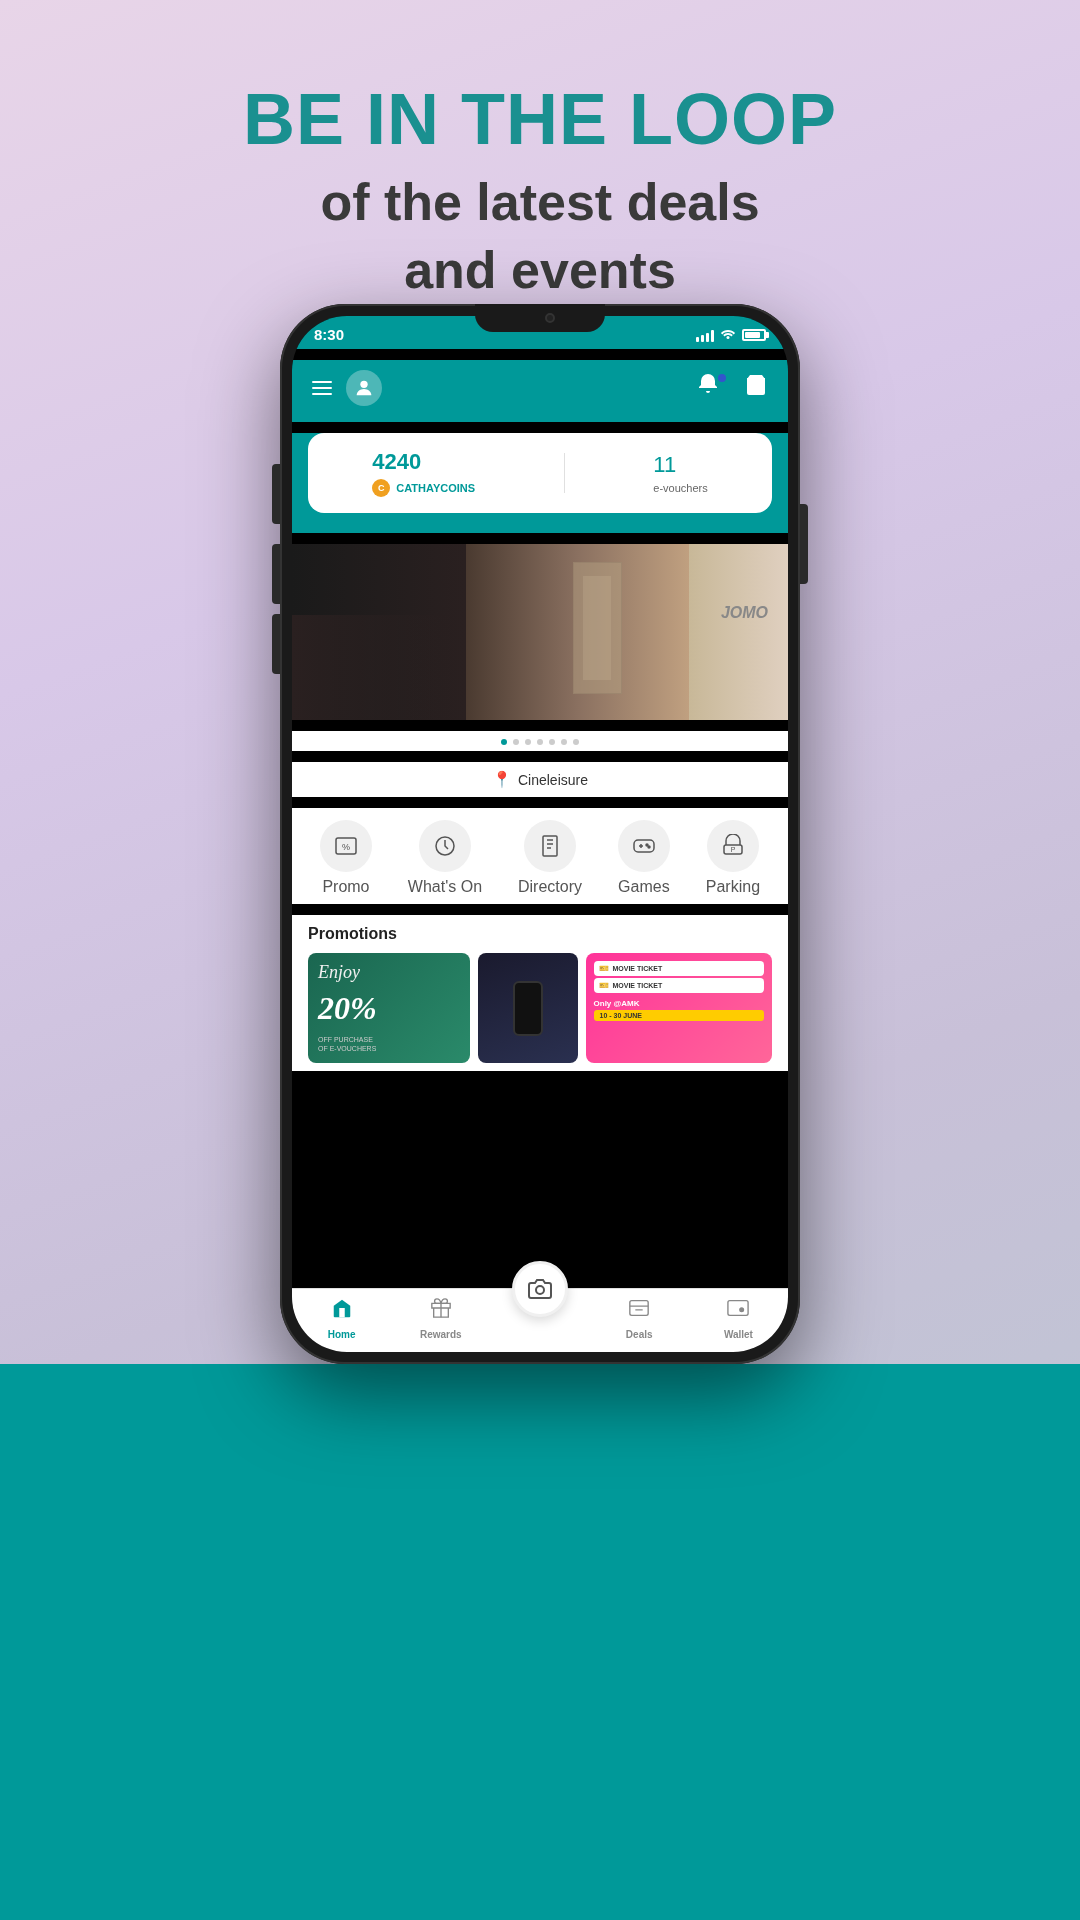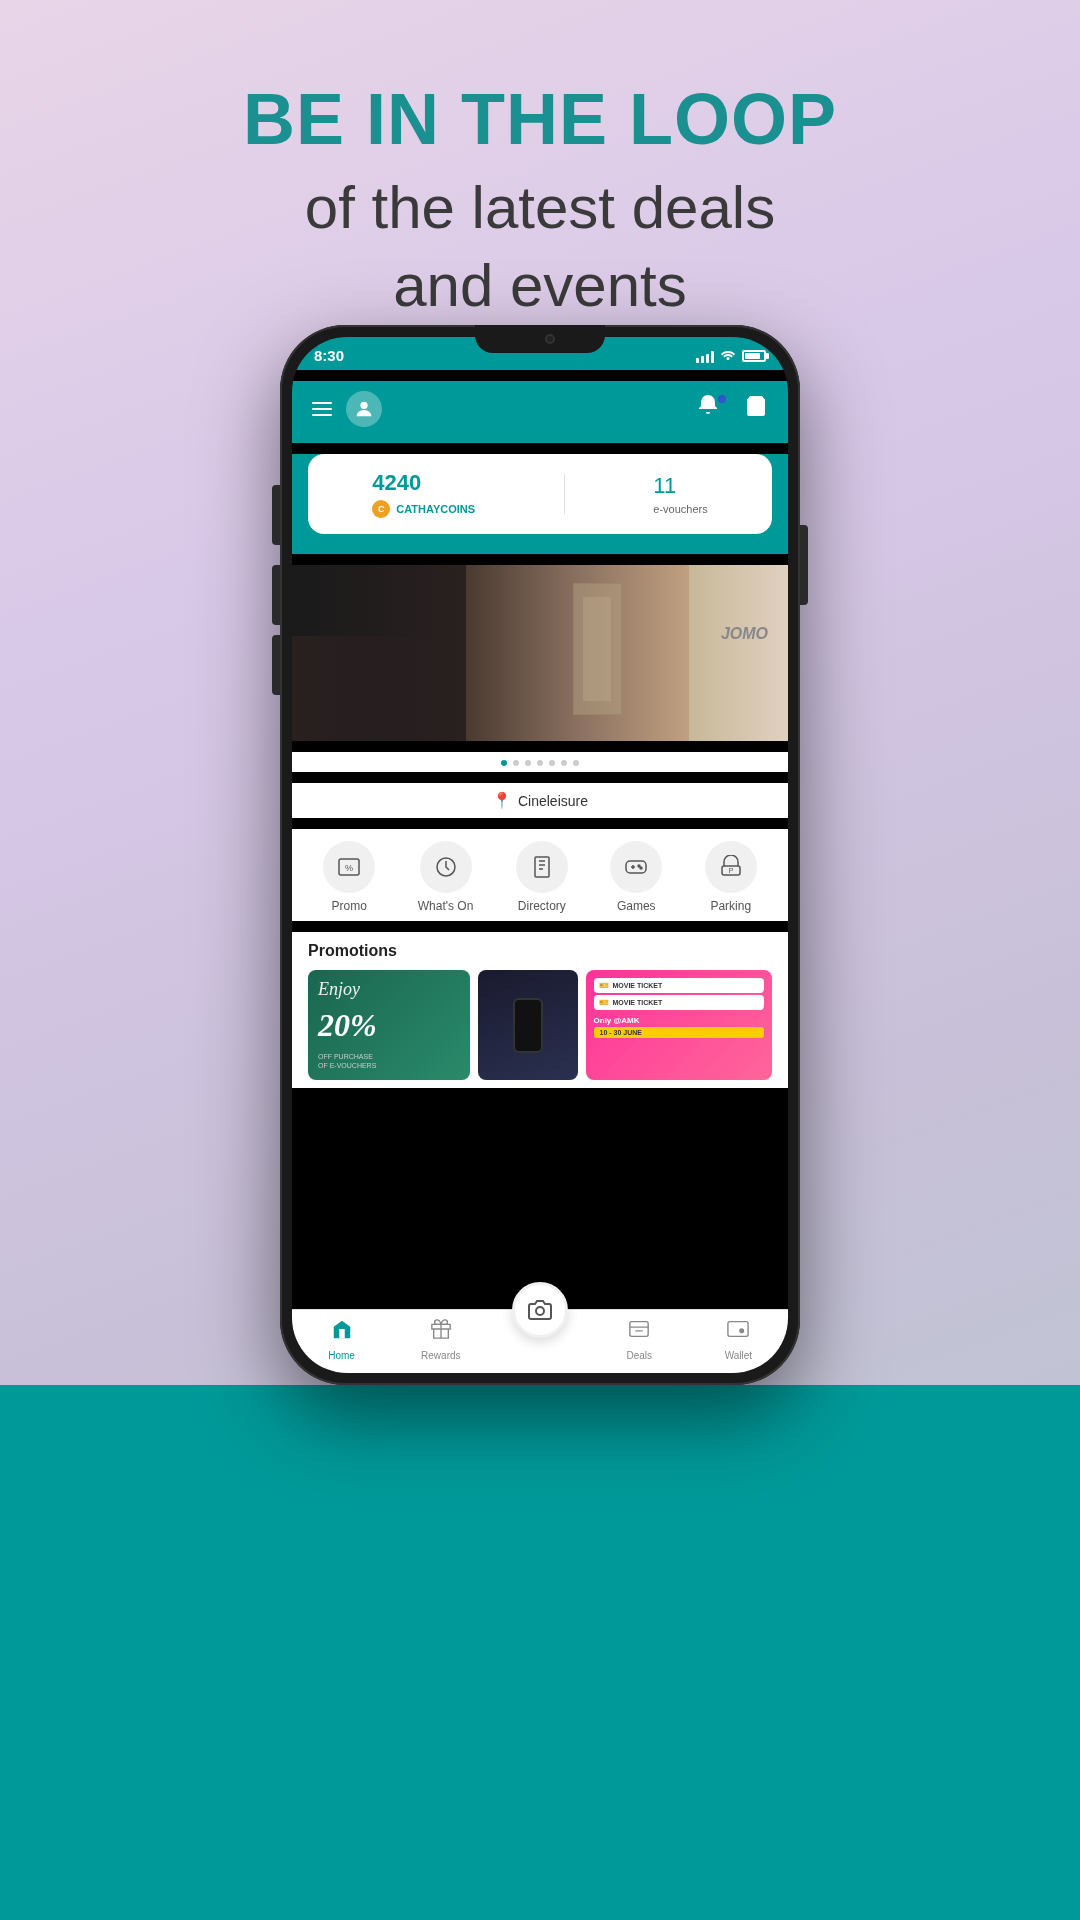--- a/index.html
+++ b/index.html
@@ -20,22 +20,22 @@
       padding-top: 80px;
     }
     .top-text .headline {
       font-size: 72px;
       font-weight: 900;
       color: #1a9090;
       line-height: 1.1;
       letter-spacing: 1px;
     }
     .top-text .subtext {
-      font-size: 60px;
-      font-weight: 400;
+      font-size: 52px;
+      font-weight: 700;
       color: #3a3a3a;
       line-height: 1.3;
       margin-top: 10px;
     }
 
     
     .phone-wrapper {
       position: relative;
       width: 520px;
       height: 1060px;
@@ -389,21 +389,21 @@
       width: 52px;
       height: 52px;
       background: #f0f0f0;
       border-radius: 50%;
       display: flex;
       align-items: center;
       justify-content: center;
       font-size: 22px;
     }
     .quick-label {
-      font-size: 12px;
+      font-size: 16px;
       color: #555;
       font-weight: 500;
     }
 
     
     .promotions-section {
       background: white;
       padding: 10px 16px 8px;
       flex-shrink: 0;
     }
@@ -508,20 +508,21 @@
     .bottom-nav {
       background: white;
       border-top: 1px solid #e0e0e0;
       display: flex;
       align-items: flex-end;
       justify-content: space-around;
       padding: 8px 0 12px;
       position: relative;
       flex-shrink: 0;
       margin-top: auto;
+      font-weight: bold;
     }
     .nav-item {
       display: flex;
       flex-direction: column;
       align-items: center;
       gap: 4px;
       flex: 1;
     }
     .nav-icon {
       font-size: 22px;

